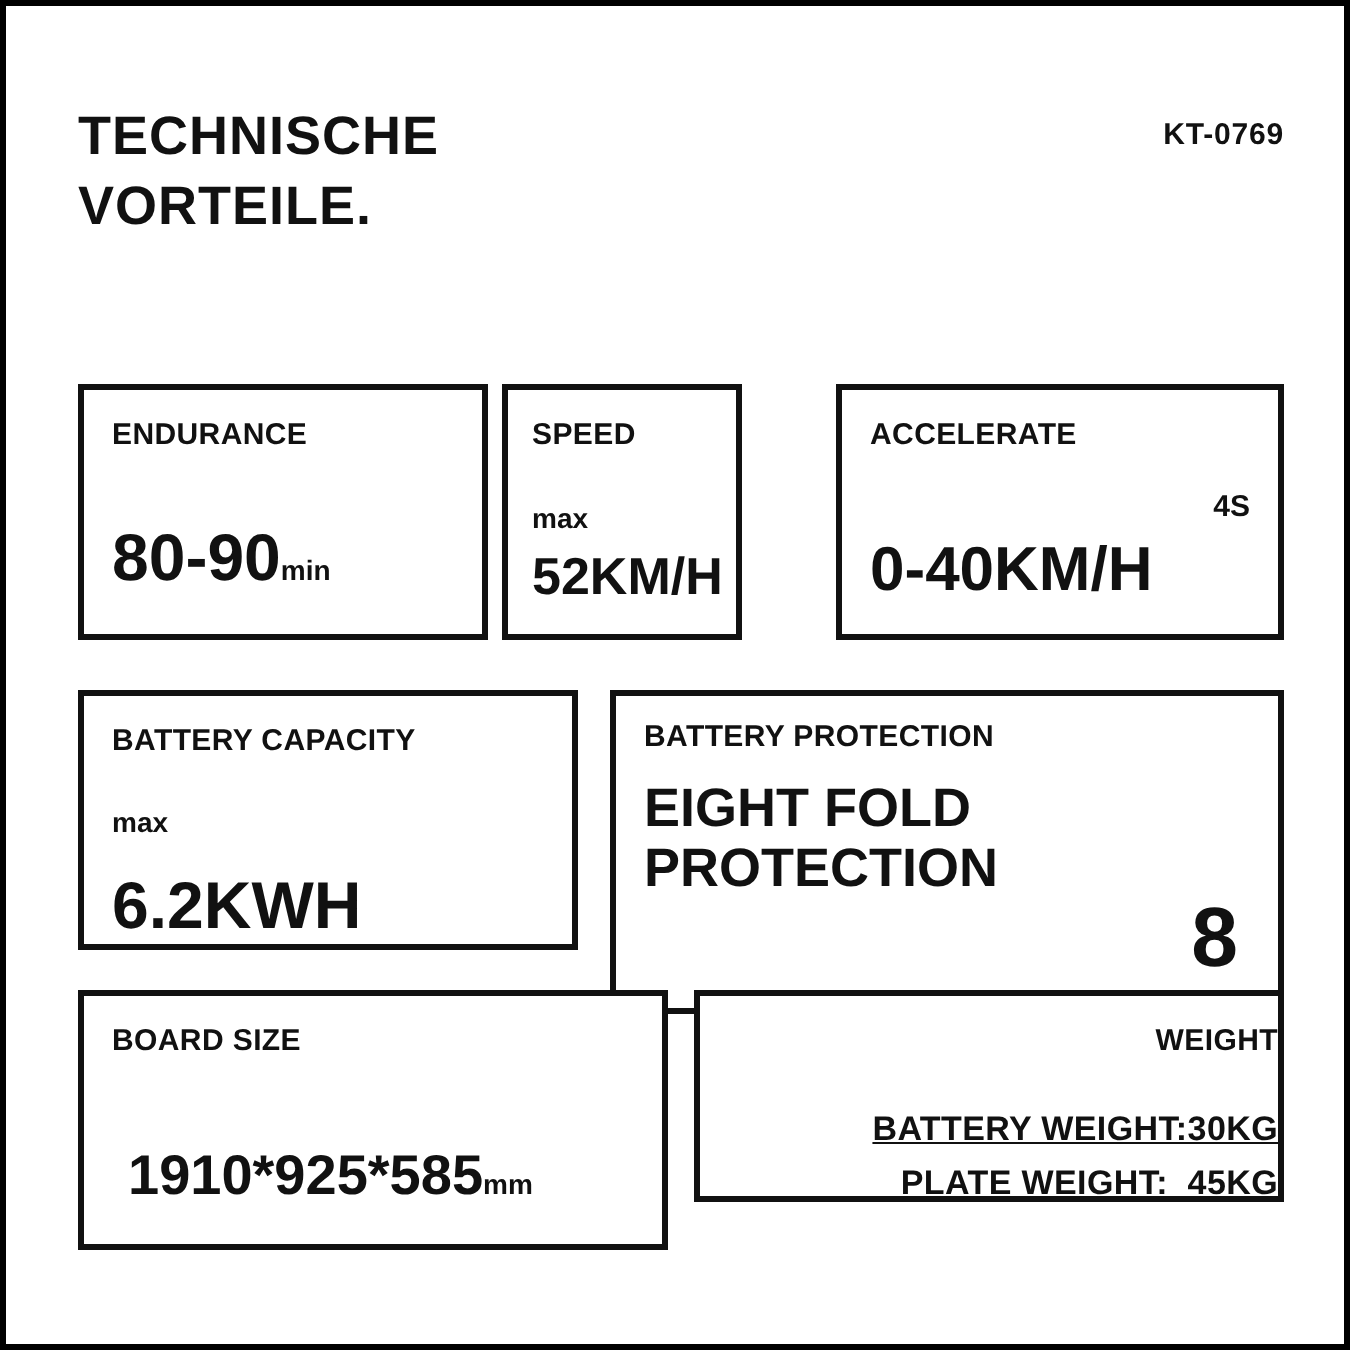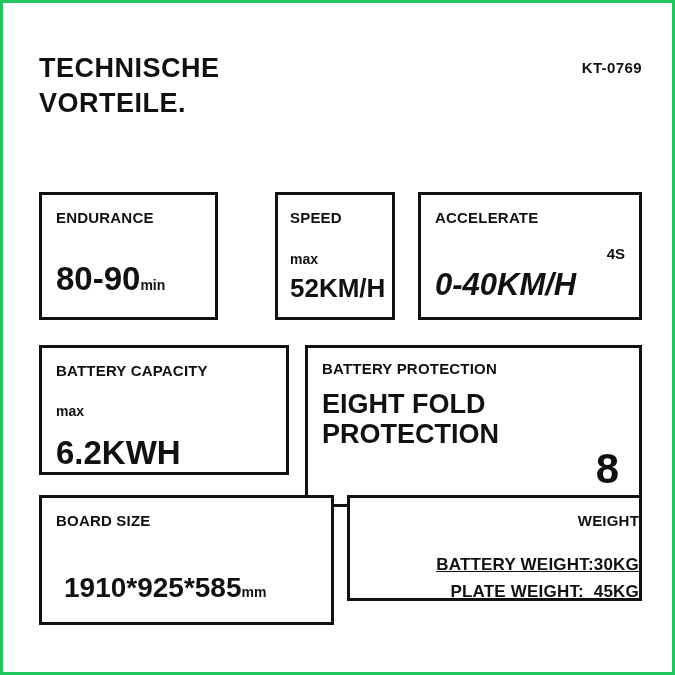--- a/index.html
+++ b/index.html
@@ -12,21 +12,21 @@
     background: #ffffff;
     font-family: "Liberation Sans", sans-serif;
     color: #111111;
     overflow: hidden;
   }
   .page {
     position: relative;
     width: 675px;
     height: 675px;
     box-sizing: border-box;
-    border: 3px solid #22c55e;
+    border: 3px solid #000000;
     background: #ffffff;
   }
 
   
   .header {
     position: absolute;
     left: 36px;
     top: 48px;
     right: 30px;
     display: flex;
@@ -75,36 +75,35 @@
   .tag-max {
     font-size: 14px;
     font-weight: 700;
     line-height: 1;
   }
 
   
   #card-endurance {
     left: 36px;
     top: 189px;
-    width: 179px;
+    width: 205px;
     height: 128px;
     padding: 14px 0 0 14px;
   }
   #card-endurance .card-value {
     font-size: 33px;
     margin-top: 36px;
   }
 
   #card-speed {
     left: 248px;
     top: 189px;
     width: 120px;
     height: 128px;
     padding: 14px 0 0 12px;
-    margin-left: 24px;
   }
   #card-speed .tag-max {
     margin-top: 26px;
   }
   #card-speed .card-value {
     font-size: 26px;
     margin-top: 9px;
   }
 
   #card-accelerate {
@@ -117,21 +116,20 @@
   #card-accelerate .corner-tag {
     position: absolute;
     right: 14px;
     top: 50px;
     font-size: 15px;
     font-weight: 700;
   }
   #card-accelerate .card-value {
     font-size: 31px;
     margin-top: 43px;
-    font-style: italic;
   }
 
   
   #card-battery-capacity {
     left: 36px;
     top: 342px;
     width: 250px;
     height: 130px;
     padding: 14px 0 0 14px;
   }

